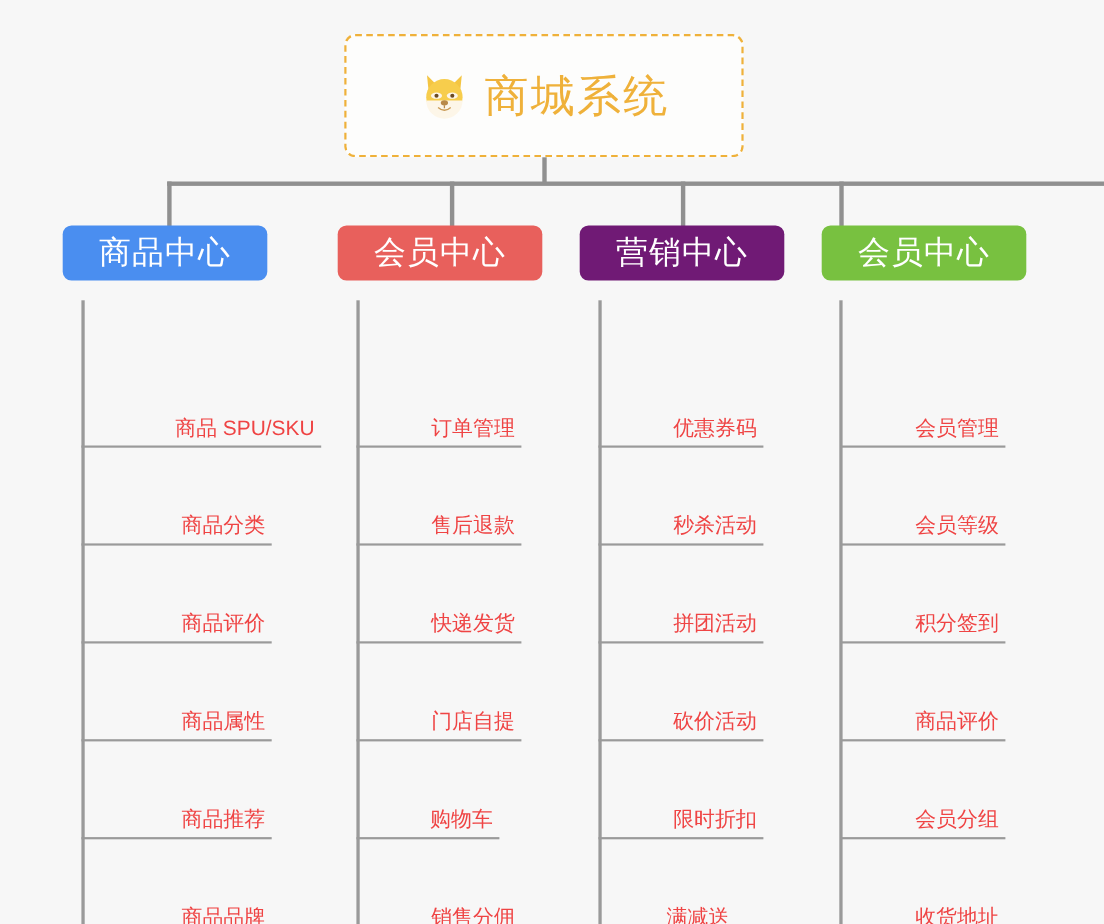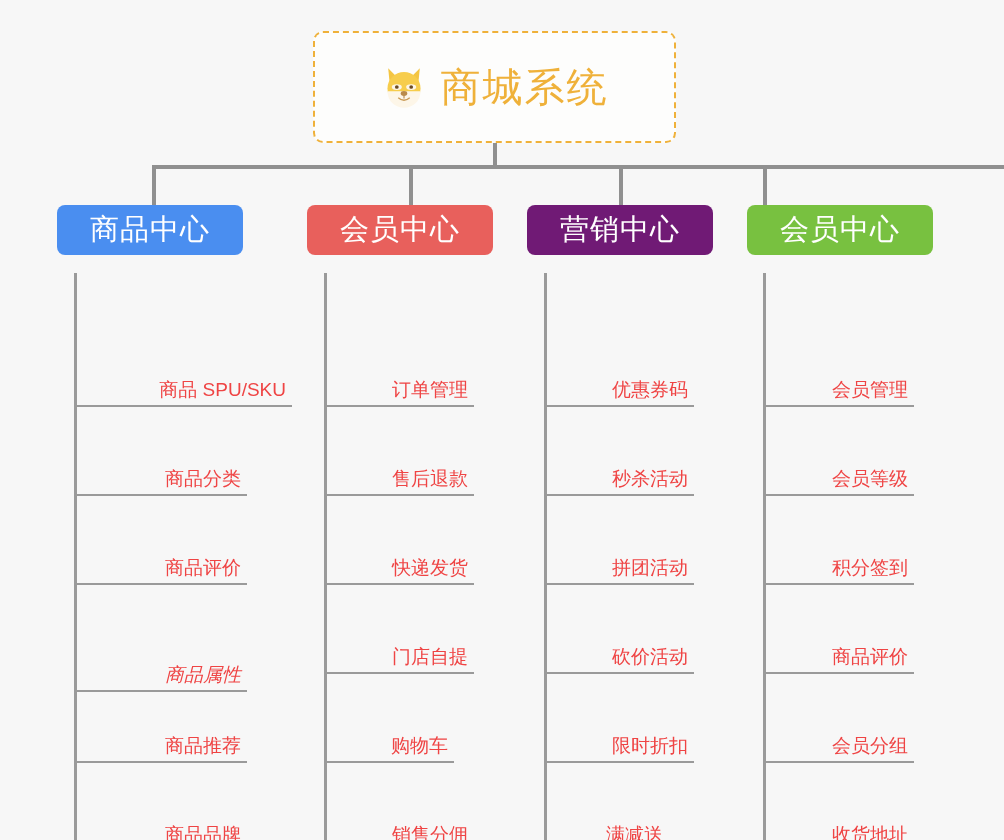--- a/index.html
+++ b/index.html
@@ -165,21 +165,21 @@
         <div class="rail" style="left: 17px; top: 68px; height: 579px;"></div>
         <div class="leaf" style="left: 17px; top: 150px; width: 218px;">
           <span class="leaf-label">商品 SPU/SKU</span>
         </div>
         <div class="leaf" style="left: 17px; top: 239px; width: 173px;">
           <span class="leaf-label">商品分类</span>
         </div>
         <div class="leaf" style="left: 17px; top: 328px; width: 173px;">
           <span class="leaf-label">商品评价</span>
         </div>
-        <div class="leaf" style="left: 17px; top: 435px; width: 173px; font-style: italic;">
+        <div class="leaf" style="left: 17px; top: 417px; width: 173px;">
           <span class="leaf-label">商品属性</span>
         </div>
         <div class="leaf" style="left: 17px; top: 506px; width: 173px;">
           <span class="leaf-label">商品推荐</span>
         </div>
         <div class="leaf" style="left: 17px; top: 595px; width: 173px;">
           <span class="leaf-label">商品品牌</span>
         </div>
       </div>
       <div class="column" style="left: 307px; width: 186px;">

